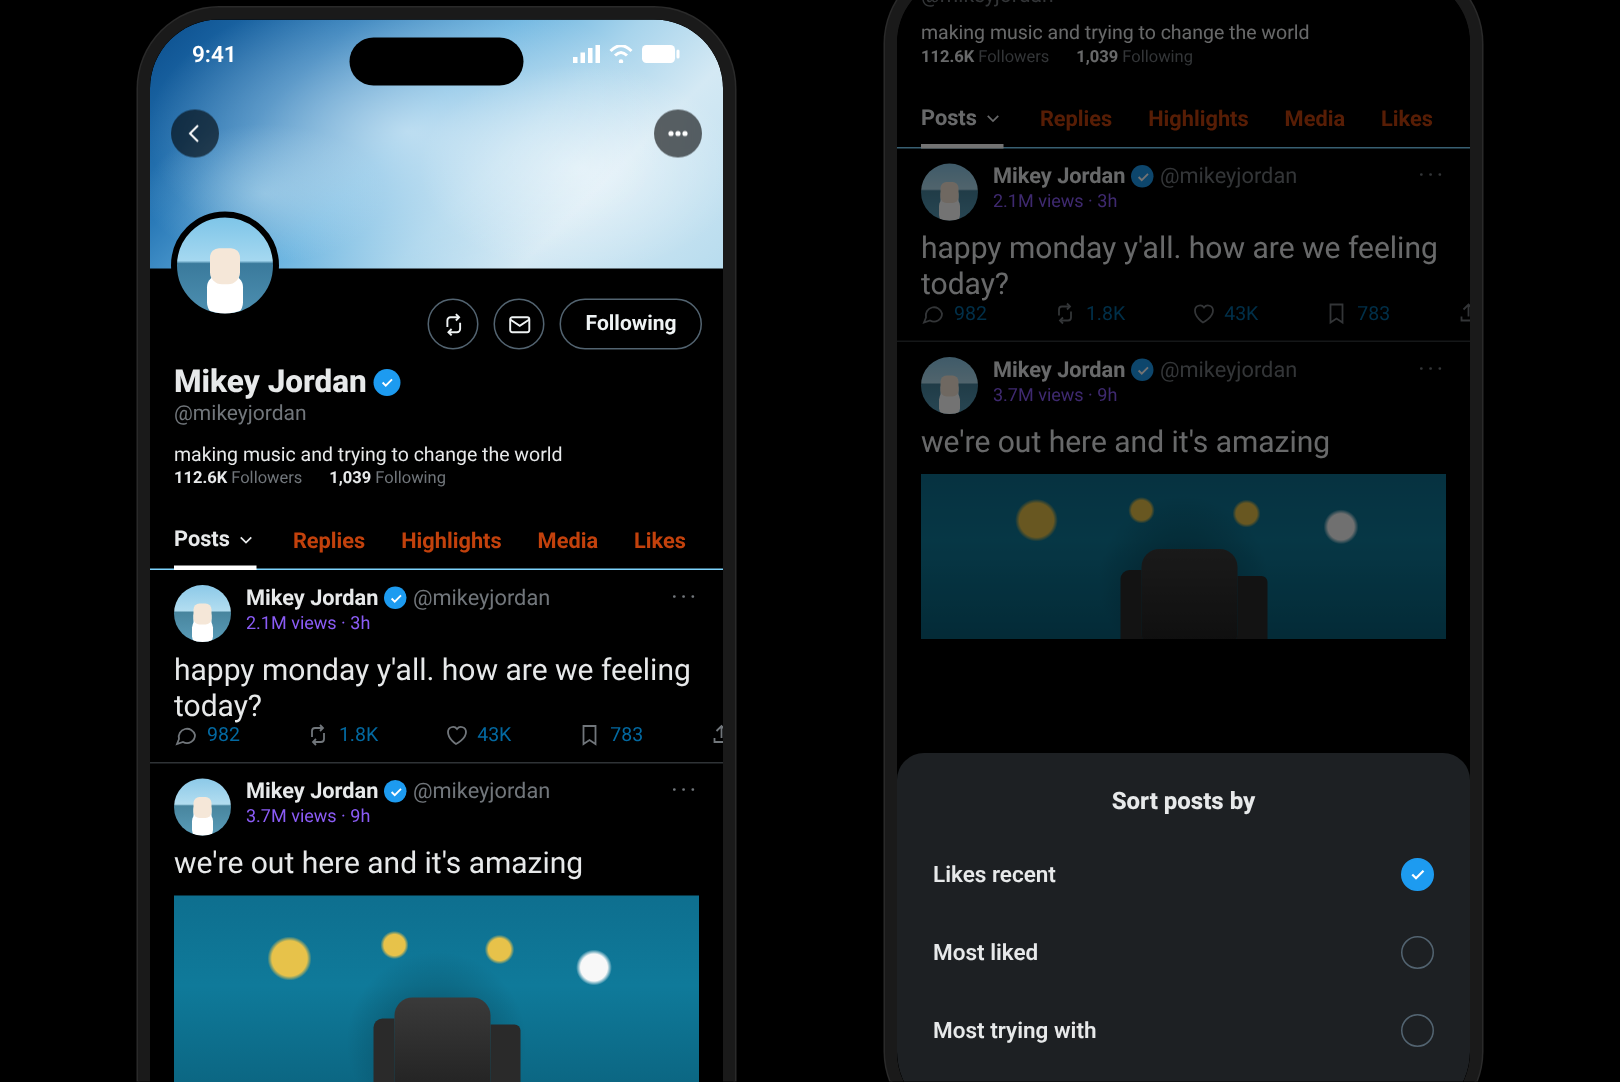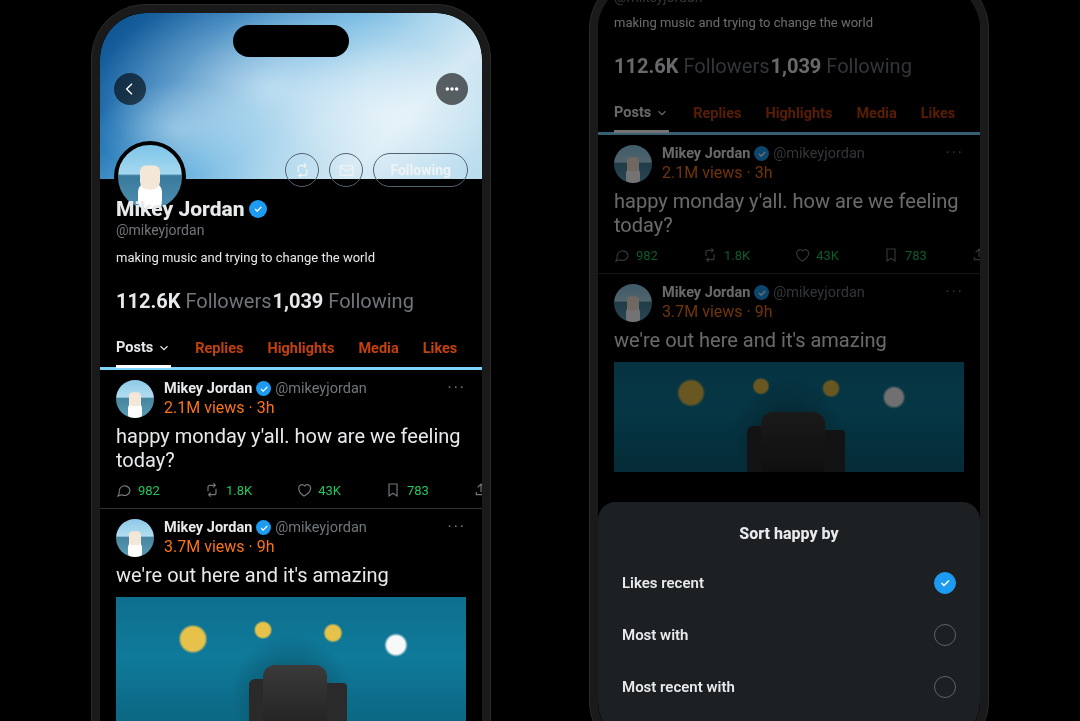--- a/index.html
+++ b/index.html
@@ -101,25 +101,25 @@
 
   .profile-block { padding:4px 16px 10px; }
   .display-name { font-size:21px; font-weight:800; color:#e7e9ea; display:flex; align-items:center; gap:5px;}
   .verified {
     width:18px;height:18px;border-radius:50%;background:#1d9bf0;
     display:inline-flex;align-items:center;justify-content:center;flex:0 0 auto;
   }
   .verified svg{width:10px;height:10px;stroke:#fff;fill:none;stroke-width:3;}
   .handle { color:#71767b; font-size:14px; margin-top:1px;}
   .bio { color:#e7e9ea; font-size:13px; margin-top:12px; }
-  .stats { display:flex; gap:1px; margin-top:24px; font-size:20px; color:#71767b;}
+  .stats { display:flex; gap:18px; margin-top:1px; font-size:11px; color:#71767b;}
   .stats b { color:#e7e9ea; font-weight:700; }
 
   .tabs {
-    display:flex; gap:24px; padding:6px 16px 0; border-bottom:3px solid #7dd3fc;
+    display:flex; gap:24px; padding:6px 16px 0; border-bottom:1px solid #7dd3fc;
     font-size:14.5px; font-weight:700;
   }
   .tab { color:#c2410c; padding:10px 0; cursor:pointer; display:flex; align-items:center; gap:4px;}
   .tab.active { color:#e7e9ea; border-bottom:3px solid #fff; margin-bottom:-1px; padding-bottom:9px;}
   .tab svg{width:14px;height:14px;stroke:currentColor;fill:none;stroke-width:2;}
 
   .post { border-bottom:1px solid #2f3336; padding:10px 16px; }
   .post-head { display:flex; gap:10px; }
   .post-av {
     width:38px;height:38px;border-radius:50%;flex:0 0 auto;overflow:hidden;
@@ -128,24 +128,24 @@
   }
   .post-av::after{
     content:"";position:absolute;left:50%;top:50%;width:12px;height:14px;transform:translate(-50%,-48%);
     background:#f5e7d8;border-radius:4px;
     box-shadow:0 4px 0 0 #fff, 0 12px 0 1px #fff;
   }
   .post-id { display:flex; align-items:center; gap:4px; font-size:14.5px;}
   .post-id .nm { font-weight:700; color:#e7e9ea;}
   .post-id .hn { color:#71767b;}
   .post-id .verified{width:15px;height:15px;}
-  .meta { color:#f97316; font-size:16px; margin-top:1px;}
+  .meta { color:#8b5cf6; font-size:12px; margin-top:1px;}
   .more-dots { margin-left:auto; color:#71767b; font-size:16px; letter-spacing:2px; line-height:1;}
   .post-body { color:#e7e9ea; font-size:20px; margin-top:6px; }
-  .engage { display:flex; align-items:flex-start; gap:44px; margin-top:10px; color:#22c55e; font-size:13px;}
+  .engage { display:flex; align-items:flex-start; gap:44px; color:#0369a1; font-size:13px;}
   .eng { display:flex; align-items:center; gap:6px;}
   .eng svg{width:16px;height:16px;stroke:#71767b;fill:none;stroke-width:1.8;}
   .eng.share{margin-left:auto;}
 
   .media-img {
     margin-top:10px; height:150px; border-radius:0;
     background:
       radial-gradient(circle at 22% 28%,#e7c24a 0,#e7c24a 4%,transparent 5%),
       radial-gradient(circle at 42% 22%,#e7c24a 0,#e7c24a 3%,transparent 4%),
       radial-gradient(circle at 62% 24%,#e7c24a 0,#e7c24a 3%,transparent 4%),
@@ -184,20 +184,40 @@
 </style>
 </head>
 <body>
 
 <div class="phone">
   <div class="notch"></div>
   <div class="phone-inner">
   <div class="screen">
     <div class="banner"></div>
 
+    <div class="statusbar">
+      <span>9:41</span>
+      <div class="status-icons">
+        <svg width="18" height="12" viewBox="0 0 18 12">
+              <rect x="0" y="8" width="3" height="4" fill="#fff"></rect>
+              <rect x="5" y="5" width="3" height="7" fill="#fff"></rect>
+              <rect x="10" y="2" width="3" height="10" fill="#fff"></rect>
+              <rect x="15" y="0" width="3" height="12" fill="#fff"></rect>
+            </svg>
+        <svg width="16" height="12" viewBox="0 0 16 12">
+              <path d="M8 11 L8 11" stroke="#fff" stroke-width="3" stroke-linecap="round"></path>
+              <path d="M4 7 Q8 3 12 7" stroke="#fff" stroke-width="2" fill="none"></path>
+              <path d="M1 4 Q8 -3 15 4" stroke="#fff" stroke-width="2" fill="none"></path>
+            </svg>
+        <svg width="26" height="12" viewBox="0 0 26 12">
+              <rect x="0" y="0" width="22" height="12" rx="3" fill="#fff"></rect>
+              <rect x="23" y="3" width="2" height="6" rx="1" fill="#fff"></rect>
+            </svg>
+      </div>
+    </div>
 
     <div class="banner-row">
       <div class="circle-btn">
         <svg viewBox="0 0 24 24">
               <path d="M15 4 L7 12 L15 20"></path>
             </svg>
       </div>
       <div class="circle-btn">
         <svg viewBox="0 0 24 24">
               <circle cx="5" cy="12" r="1.6" fill="#fff"></circle>
@@ -429,34 +449,34 @@
           </div>
           <div class="more-dots">···</div>
         </div>
         <div class="post-body">we're out here and it's amazing</div>
         <div class="media-img" style="height:110px"></div>
       </div>
     </div>
 
     <div class="dim"></div>
     <div class="sheet">
-      <div class="sheet-title">Sort happy by</div>
+      <div class="sheet-title">Sort posts by</div>
       <div class="opt">
         <span>Likes recent</span>
         <span class="radio on">
               <svg viewBox="0 0 24 24">
                 <path d="M5 12l5 5L20 7"></path>
               </svg>
             </span>
       </div>
       <div class="opt">
-        <span>Most with</span>
+        <span>Most liked</span>
         <span class="radio"></span>
       </div>
       <div class="opt">
-        <span>Most recent with</span>
+        <span>Most trying with</span>
         <span class="radio"></span>
       </div>
     </div>
 
   </div>
   </div>
 </div>
 
 </body></html>

